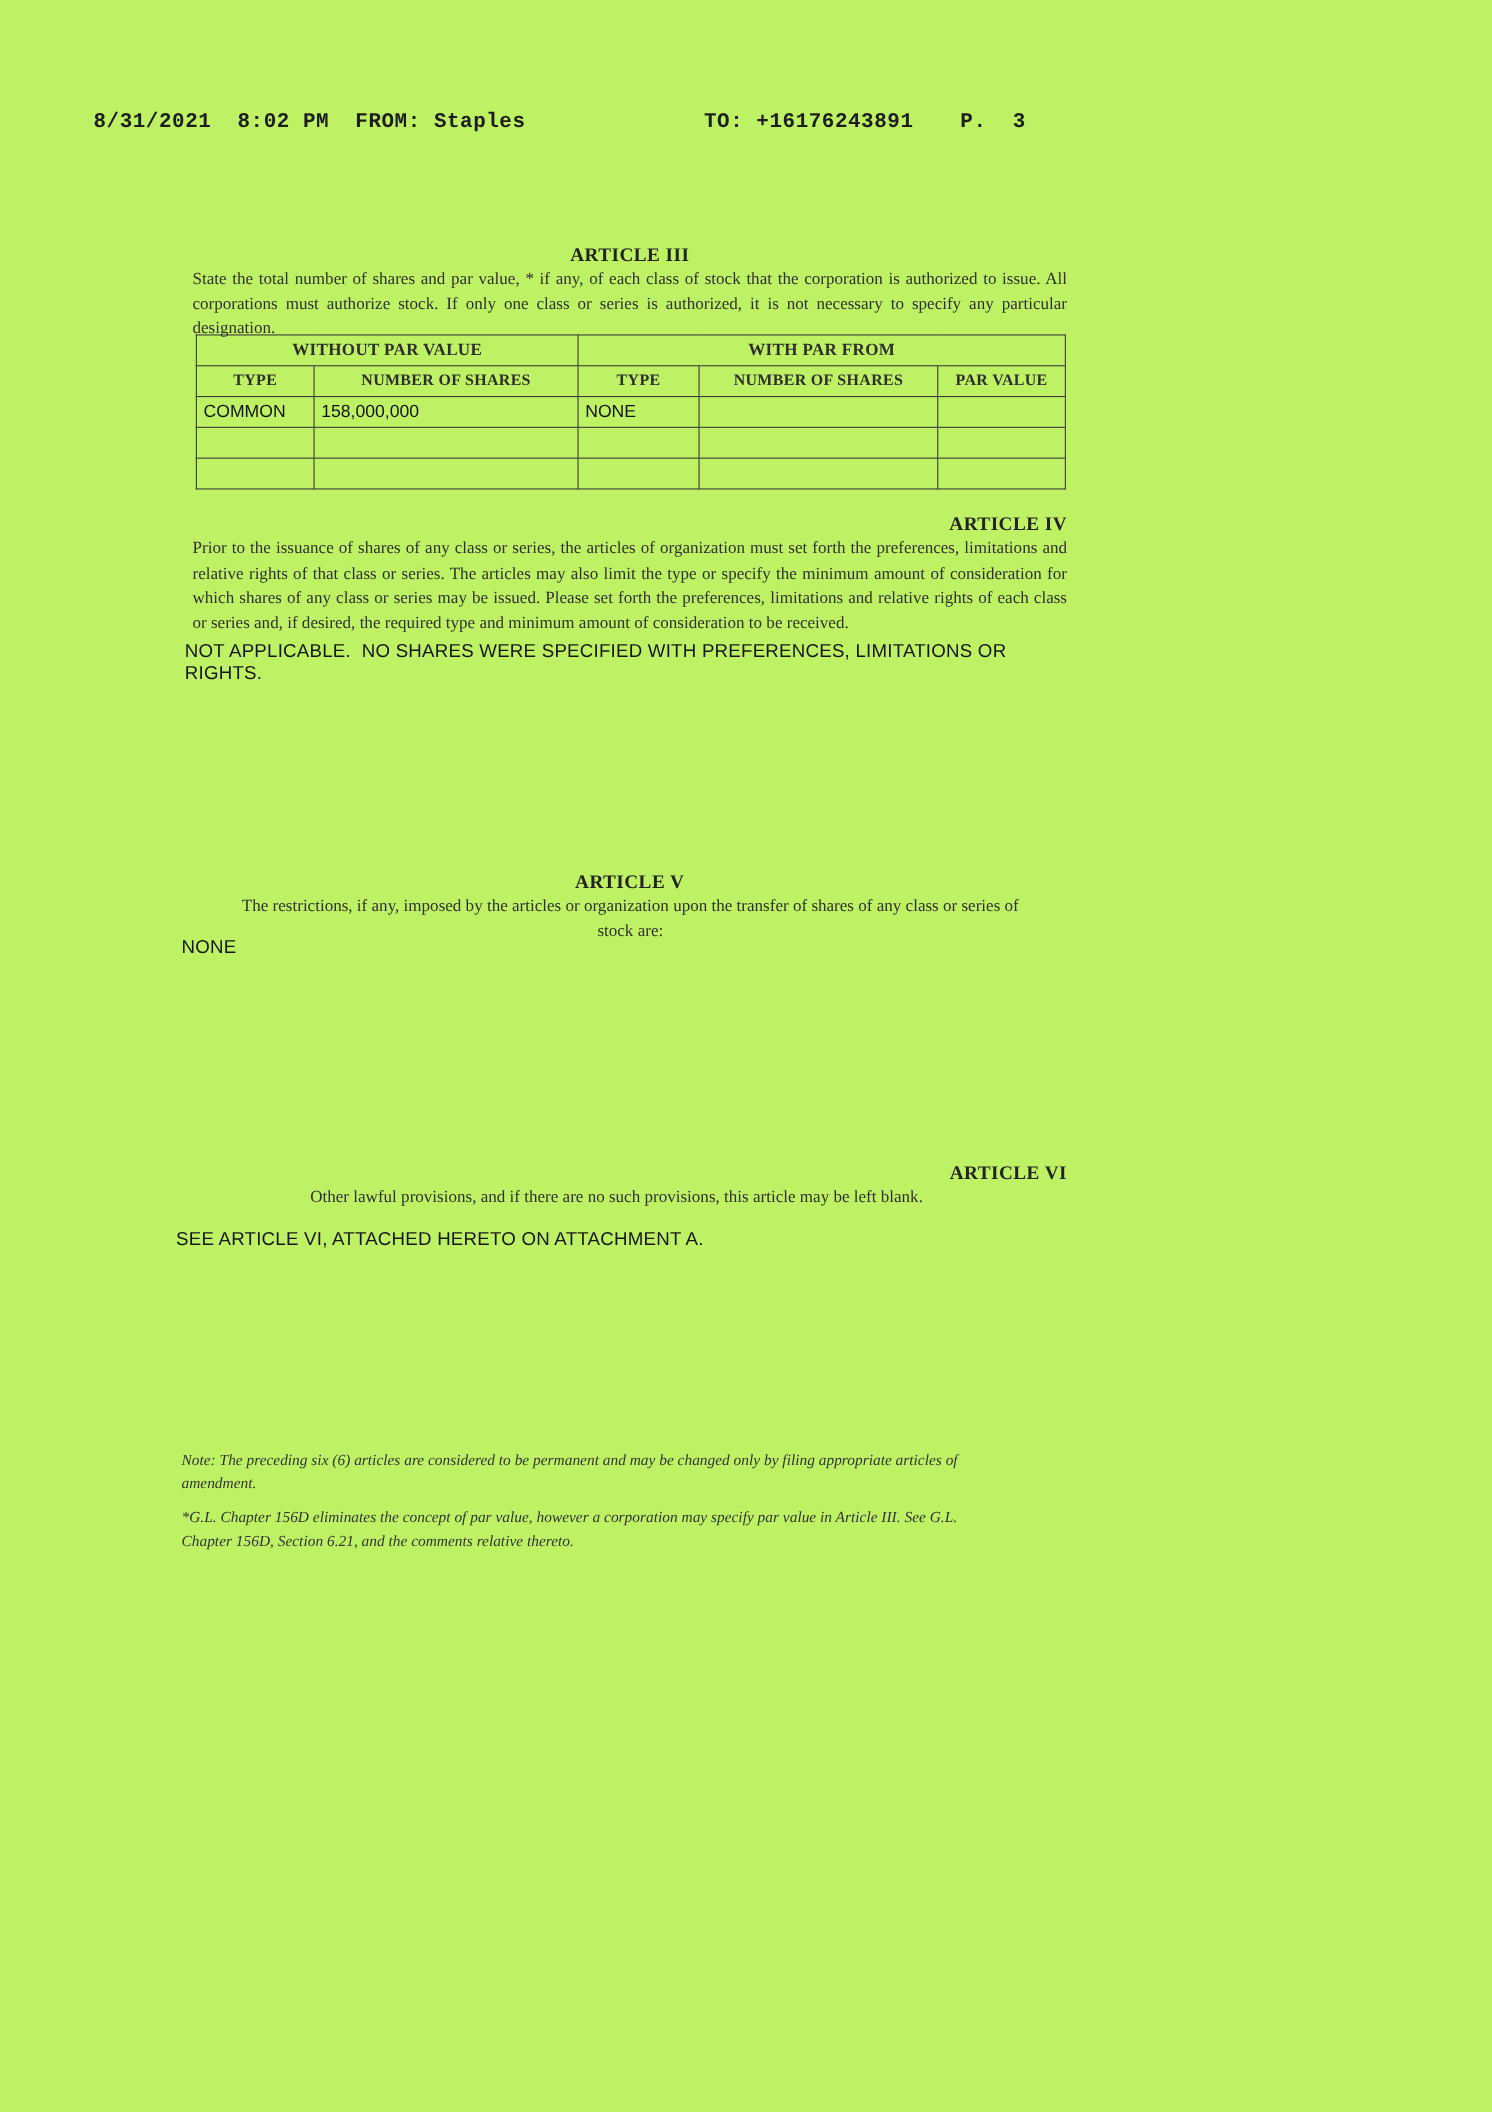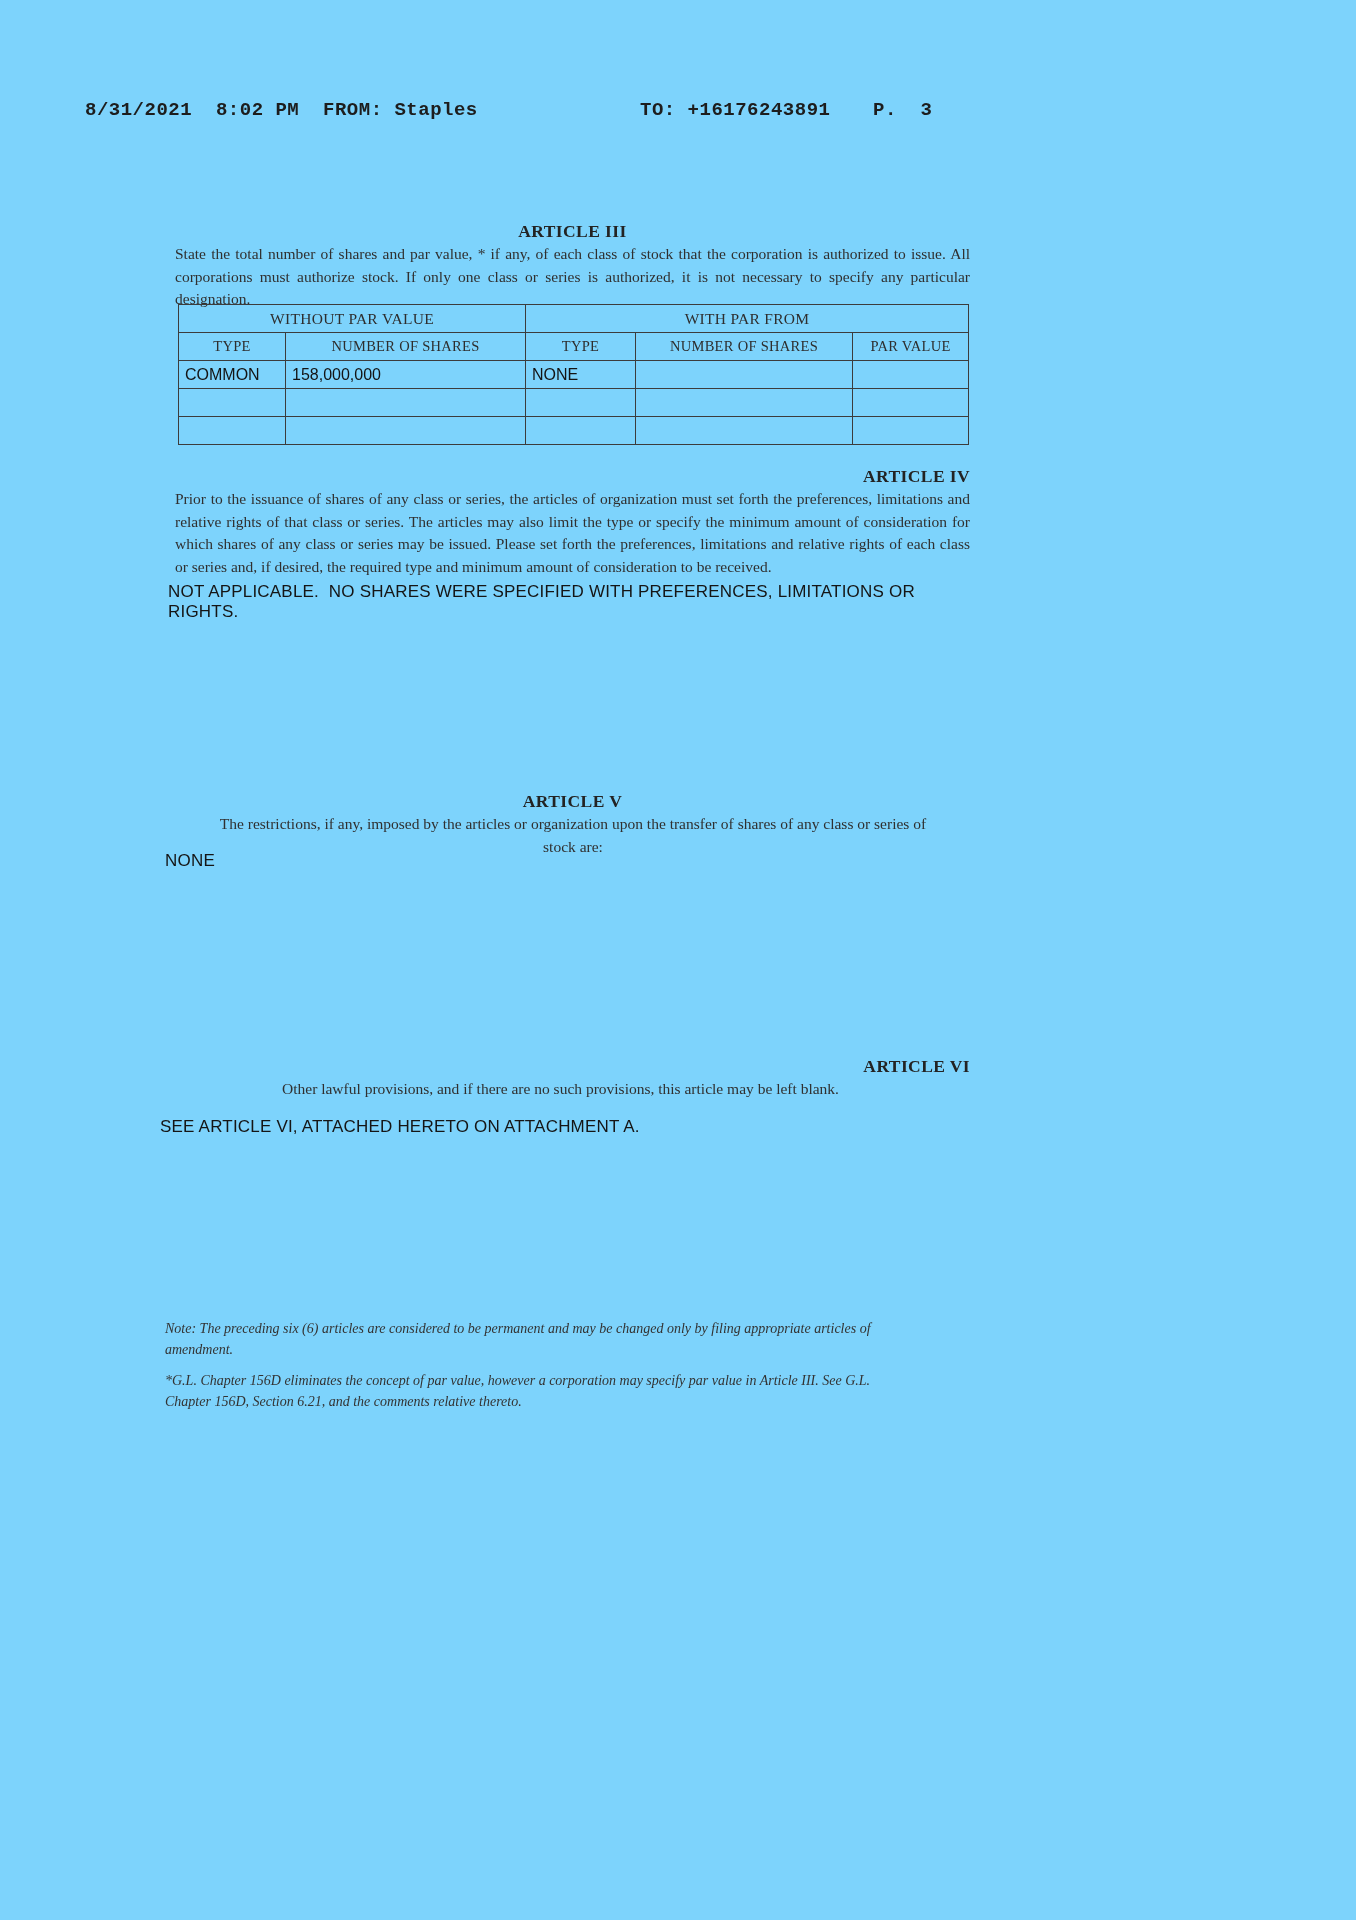--- a/index.html
+++ b/index.html
@@ -5,21 +5,21 @@
   html, body {
     margin: 0;
     padding: 0;
     background: #e9e9e7;
   }
   .page {
     position: relative;
     width: 1356px;
     height: 1920px;
     margin: 0 auto;
-    background: #7dd3fc;
+    background: #bef264;
     font-family: "Liberation Serif", "DejaVu Serif", serif;
     color: #2e2e2e;
     overflow: hidden;
   }
   .abs { position: absolute; }
   .mono {
     font-family: "Liberation Mono", "DejaVu Sans Mono", monospace;
     white-space: pre;
   }
   .sans {
@@ -67,20 +67,21 @@
     padding: 0;
     height: 27px;
     overflow: hidden;
     font-weight: normal;
   }
   table.shares th {
     font-size: 14.5px;
     text-align: center;
     color: #2e2e2e;
     letter-spacing: 0.3px;
+    font-weight: bold;
   }
   table.shares th.group {
     font-size: 15.5px;
   }
   table.shares td.fill {
     font-family: "Liberation Sans", "DejaVu Sans", sans-serif;
     font-size: 16px;
     color: #141414;
     text-align: left;
     padding-left: 6px;

